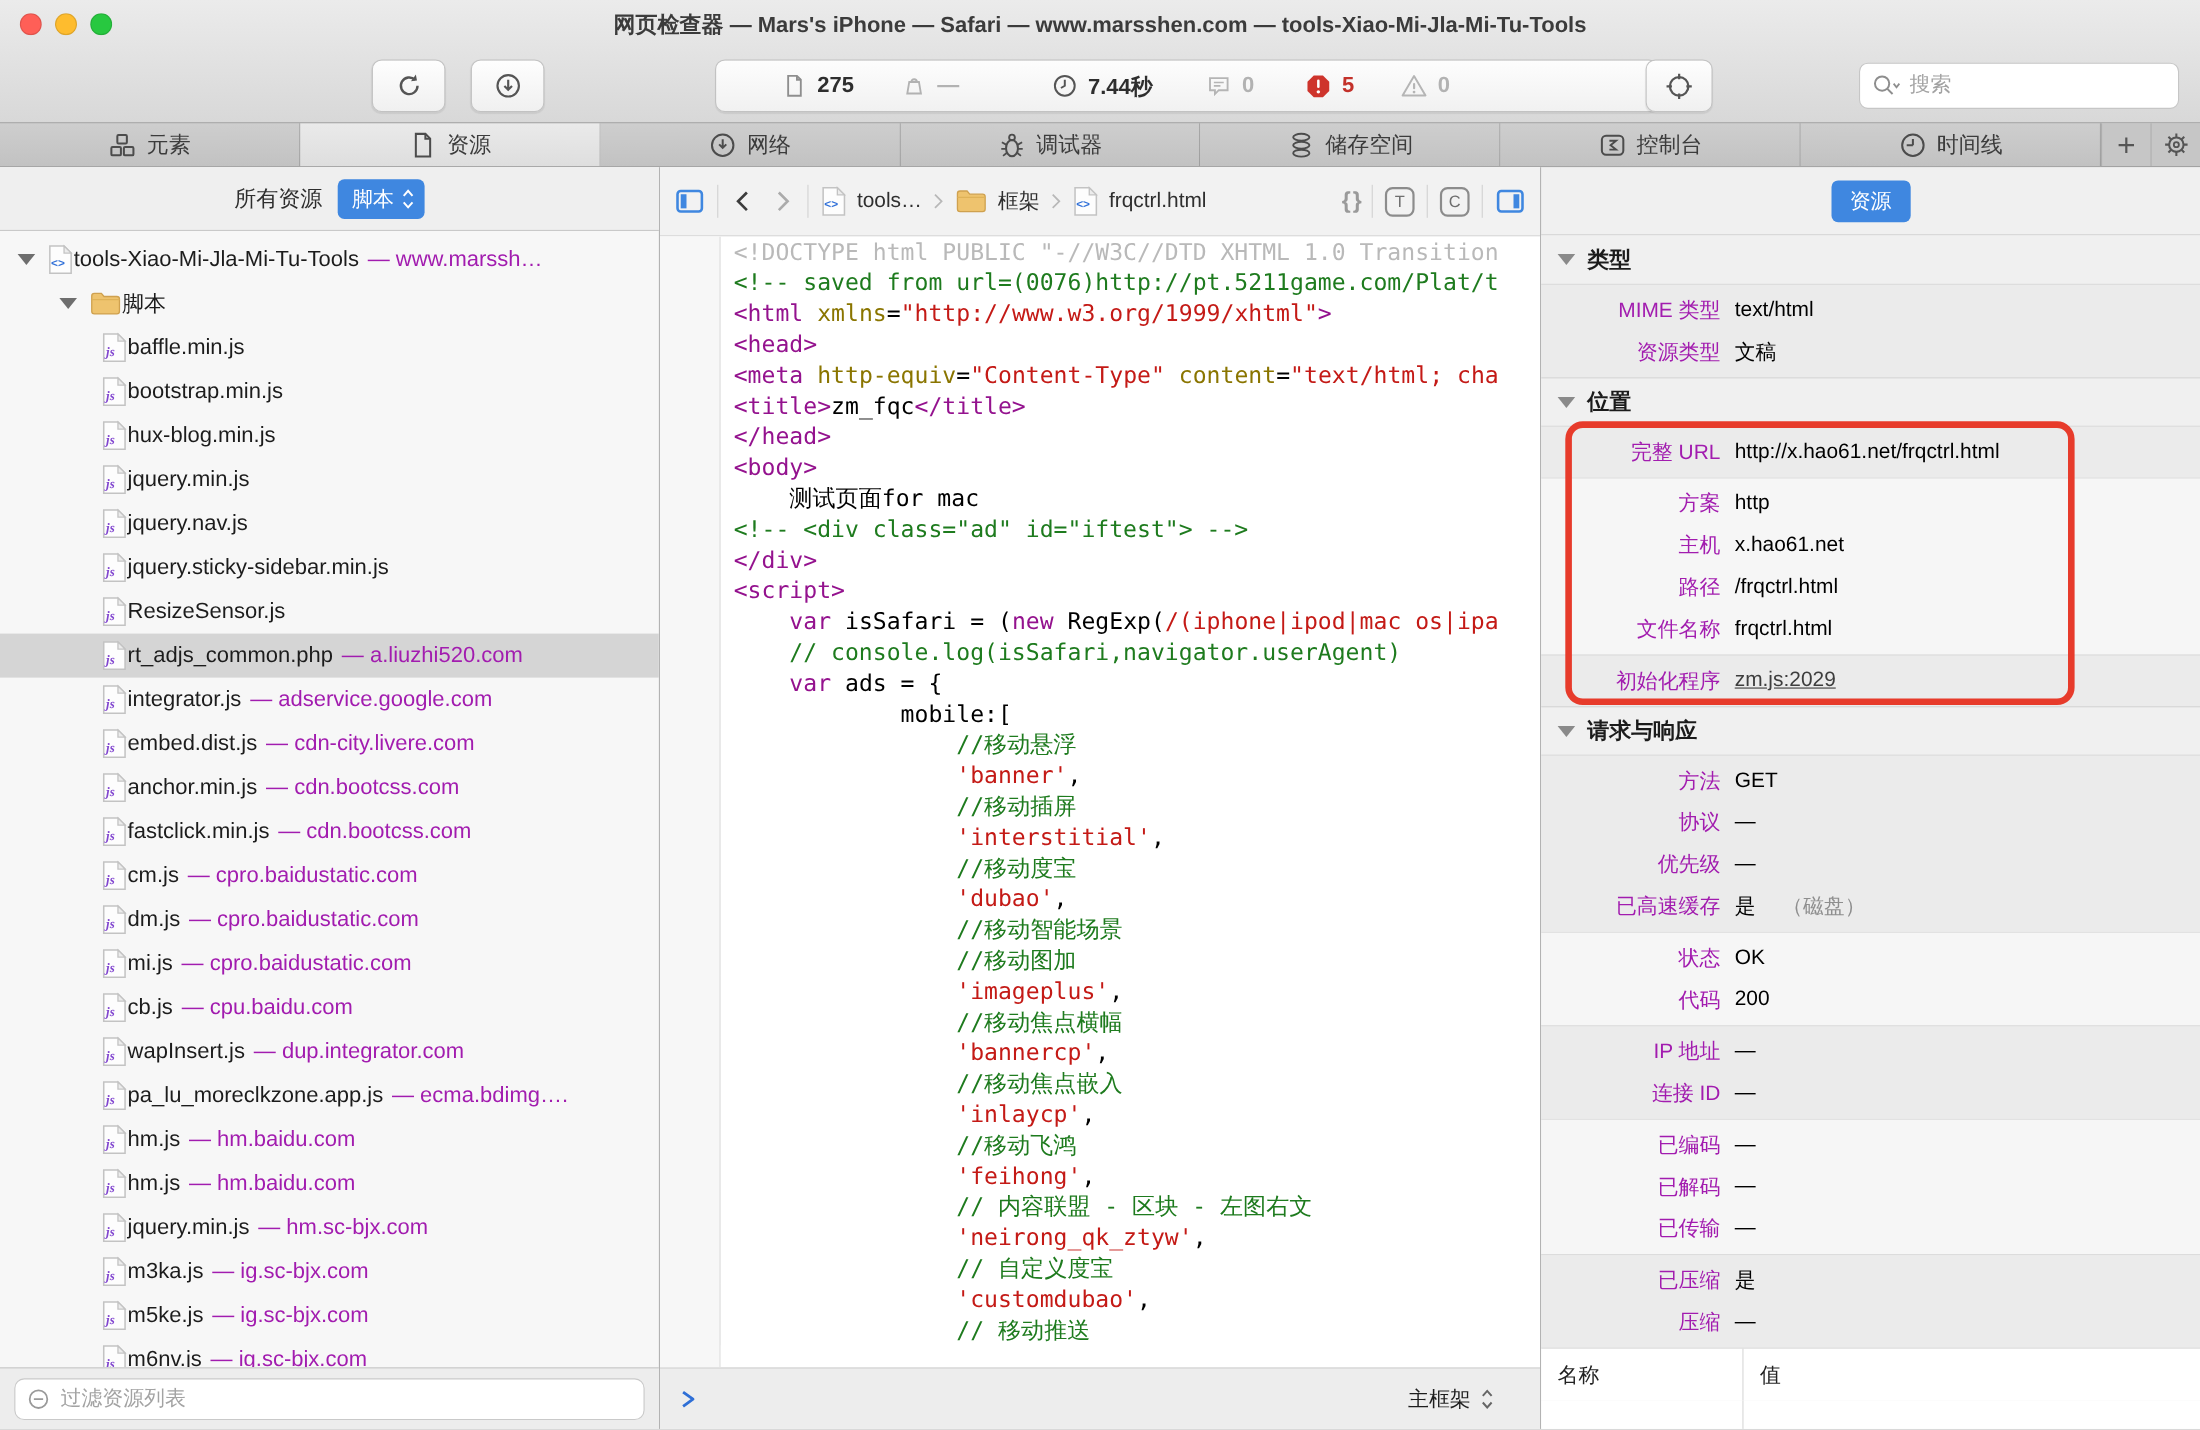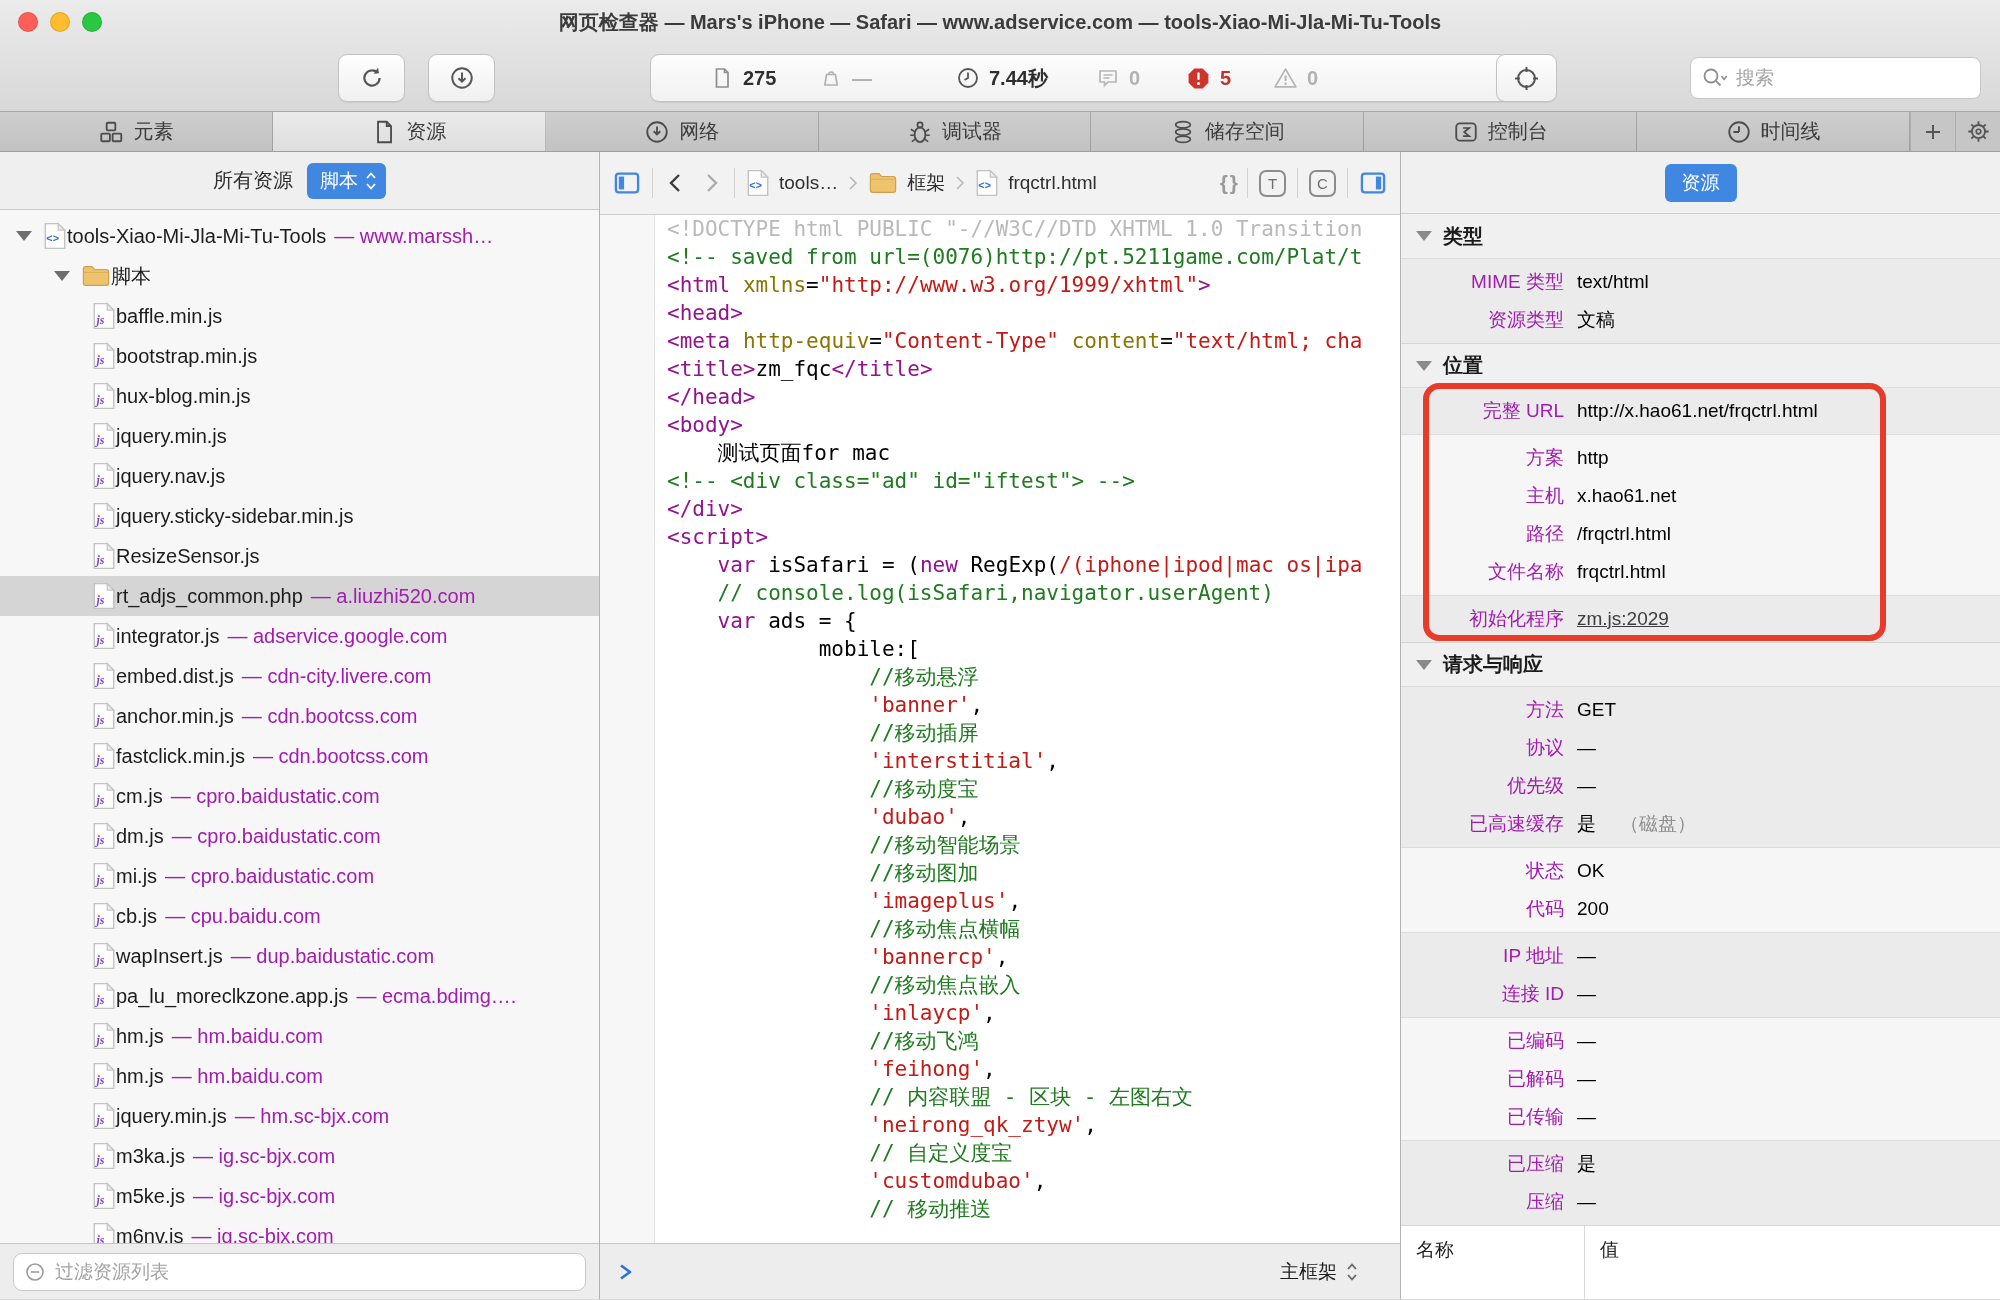--- a/index.html
+++ b/index.html
@@ -114,21 +114,21 @@
 
 <div id="window">
 
   <div class="chrome">
     <div class="titlebar">
       <div class="traffic">
         <span class="tl red"></span>
         <span class="tl yellow"></span>
         <span class="tl green"></span>
       </div>
-      <div class="title">网页检查器 — Mars's iPhone — Safari — www.adservice.com — tools-Xiao-Mi-Jla-Mi-Tu-Tools</div>
+      <div class="title">网页检查器 — Mars's iPhone — Safari — www.marsshen.com — tools-Xiao-Mi-Jla-Mi-Tu-Tools</div>
     </div>
     <div class="toolbar">
       <button class="tb-btn" style="left:338px;width:67px">
         <span class="ic">
             <svg width="26" height="26" viewBox="0 0 24 24" fill="none">
               <path d="M19 12a7 7 0 1 1-2.1-5" stroke="#555" stroke-width="2"></path>
               <path d="M17.6 2.6l.9 5-5 .5z" fill="#555"></path>
             </svg>
           </span>
       </button>
@@ -514,21 +514,21 @@
           </div>
           <div class="trow" style="padding-left: 92px;">
             <span class="ic">
               <svg width="24" height="28" viewBox="0 0 22 26" fill="none">
                 <path d="M2 1.5h12l6 6v17H2z" fill="#fdfdfd" stroke="#c3c3c3" stroke-width="1.3"></path>
                 <path d="M14 1.5l6 6h-6z" fill="#ececec" stroke="#c3c3c3" stroke-width="1.1"></path>
                 <text x="4" y="20" font-size="11" font-style="italic" font-weight="bold" fill="#8145cf" font-family="'Liberation Serif',serif">js</text>
               </svg>
             </span>
             <span>wapInsert.js</span>
-            <span class="tsuffix">— dup.baidustatic.com</span>
+            <span class="tsuffix">— dup.integrator.com</span>
           </div>
           <div class="trow" style="padding-left: 92px;">
             <span class="ic">
               <svg width="24" height="28" viewBox="0 0 22 26" fill="none">
                 <path d="M2 1.5h12l6 6v17H2z" fill="#fdfdfd" stroke="#c3c3c3" stroke-width="1.3"></path>
                 <path d="M14 1.5l6 6h-6z" fill="#ececec" stroke="#c3c3c3" stroke-width="1.1"></path>
                 <text x="4" y="20" font-size="11" font-style="italic" font-weight="bold" fill="#8145cf" font-family="'Liberation Serif',serif">js</text>
               </svg>
             </span>
             <span>pa_lu_moreclkzone.app.js</span>

